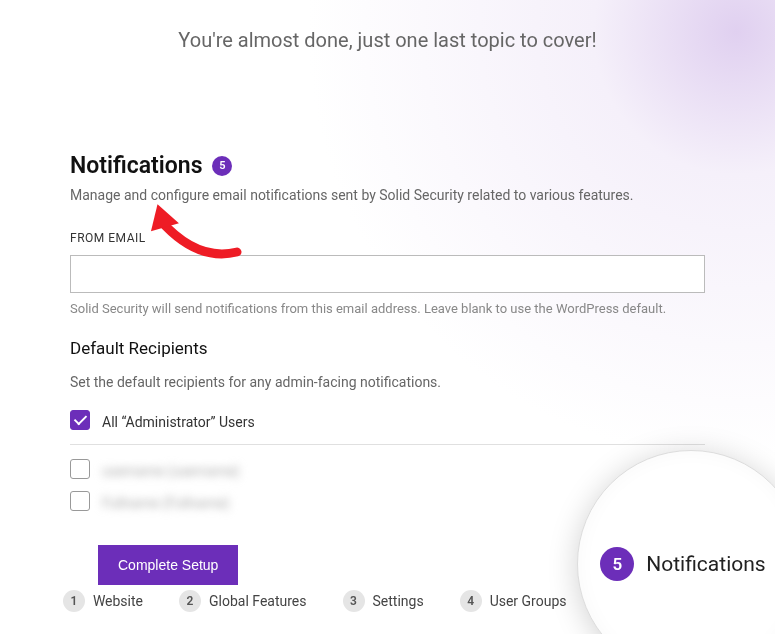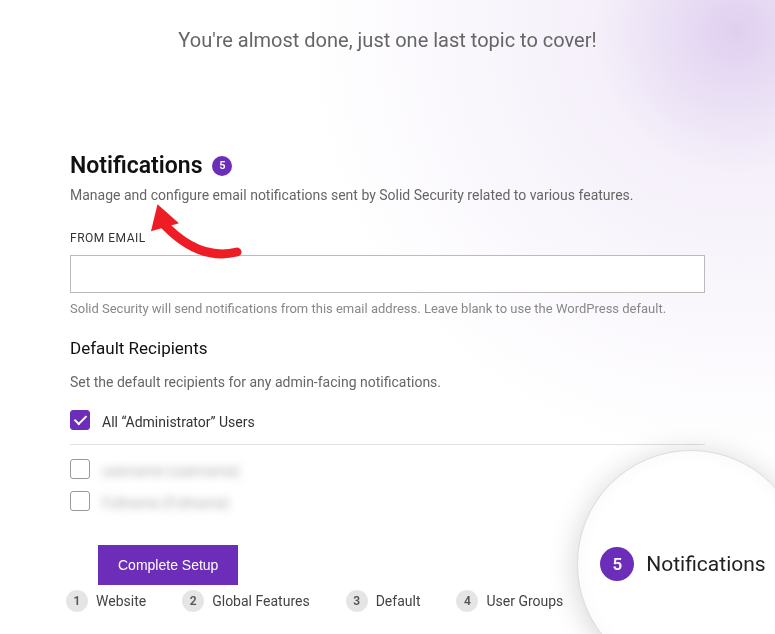--- a/index.html
+++ b/index.html
@@ -259,21 +259,21 @@
     <div class="step">
       <span class="step-num">1</span>
       <span>Website</span>
     </div>
     <div class="step">
       <span class="step-num">2</span>
       <span>Global Features</span>
     </div>
     <div class="step">
       <span class="step-num">3</span>
-      <span>Default</span>
+      <span>Settings</span>
     </div>
     <div class="step">
       <span class="step-num">4</span>
       <span>User Groups</span>
     </div>
     <div class="step">
       <span class="step-num">5</span>
       <span>Notifications</span>
     </div>
   </div>

